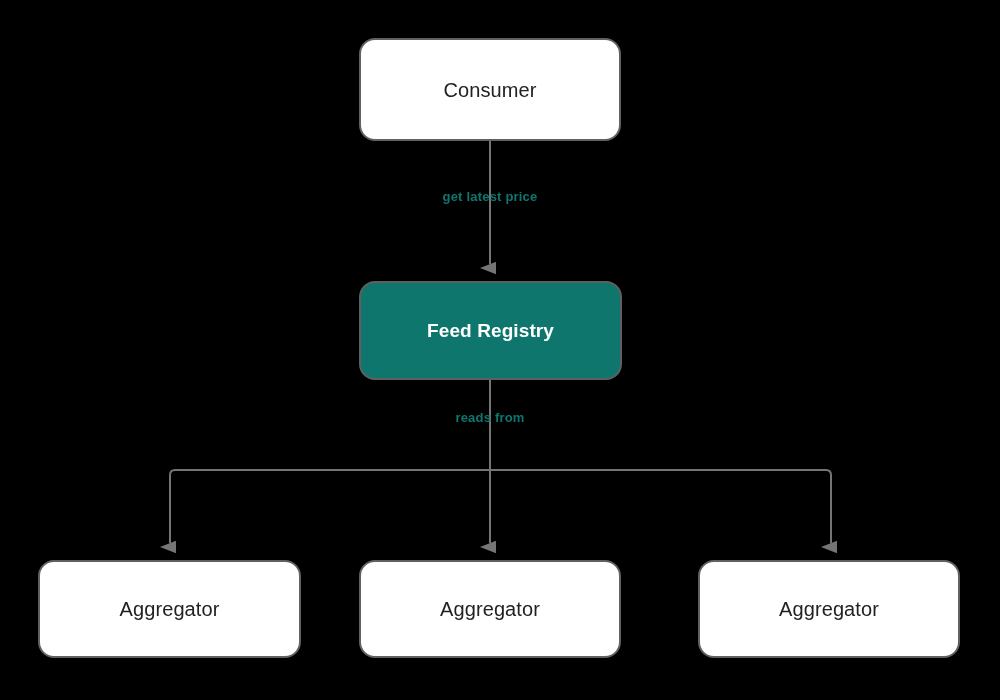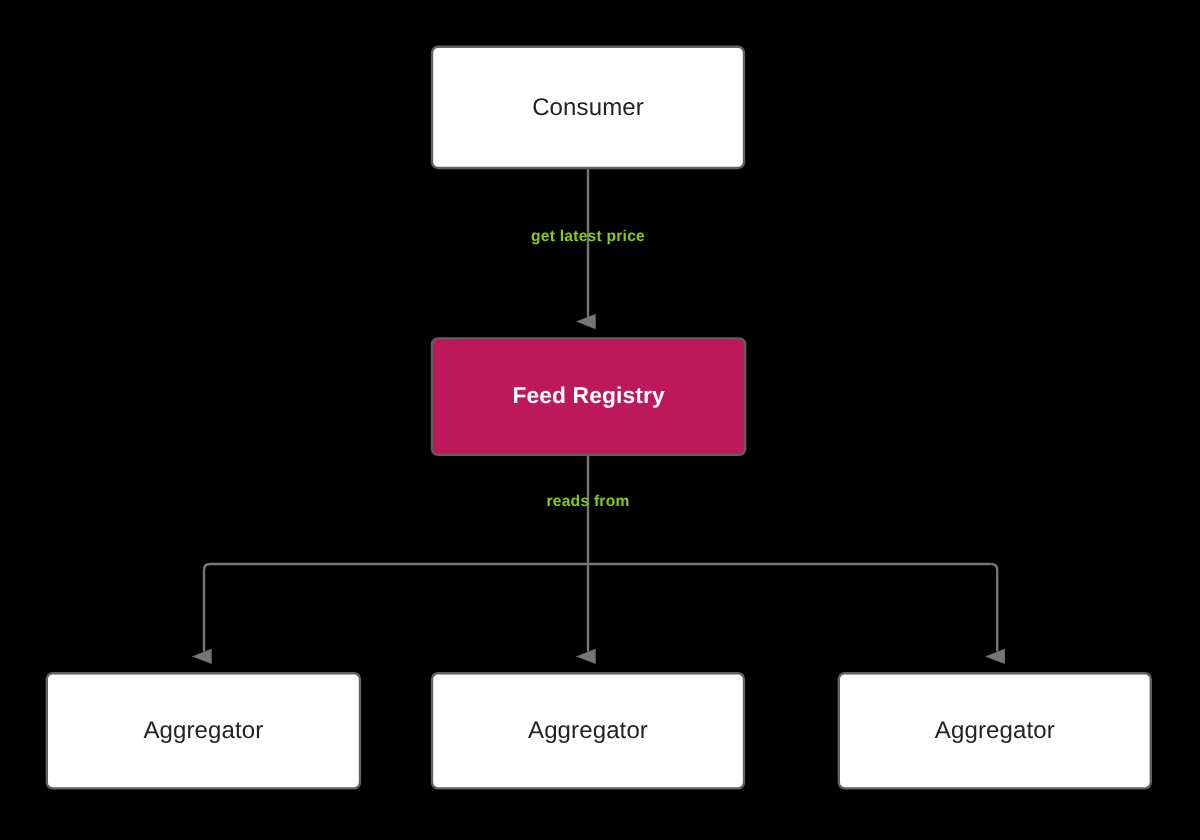--- a/index.html
+++ b/index.html
@@ -25,44 +25,44 @@
     top: 0;
     width: 1000px;
     height: 700px;
   }
   .node {
     position: absolute;
     box-sizing: border-box;
     display: flex;
     align-items: center;
     justify-content: center;
-    border-radius: 6px;
+    border-radius: 16px;
     border: 2px solid #616161;
     background: #ffffff;
     color: #222222;
     font-size: 20px;
     font-weight: 400;
     line-height: 1;
     letter-spacing: 0.1px;
   }
   .node.accent {
-    background: #be185d;
+    background: #0f766e;
     color: #ffffff;
     font-weight: bold;
     font-size: 19px;
     border-color: #5f5f5f;
   }
   .node-label {
     pointer-events: none;
     white-space: nowrap;
   }
   .edge-label {
     position: absolute;
     transform: translate(-50%, -50%);
-    color: #84cc16;
+    color: #0f766e;
     font-size: 13px;
     font-weight: bold;
     white-space: nowrap;
     letter-spacing: 0.2px;
   }
   
   #node-consumer   { left: 359px; top: 38px;  width: 262px; height: 103px; }
   #node-registry   { left: 359px; top: 281px; width: 263px; height: 99px;  }
   #node-agg-1      { left: 38px;  top: 560px; width: 263px; height: 98px;  }
   #node-agg-2      { left: 359px; top: 560px; width: 262px; height: 98px;  }

